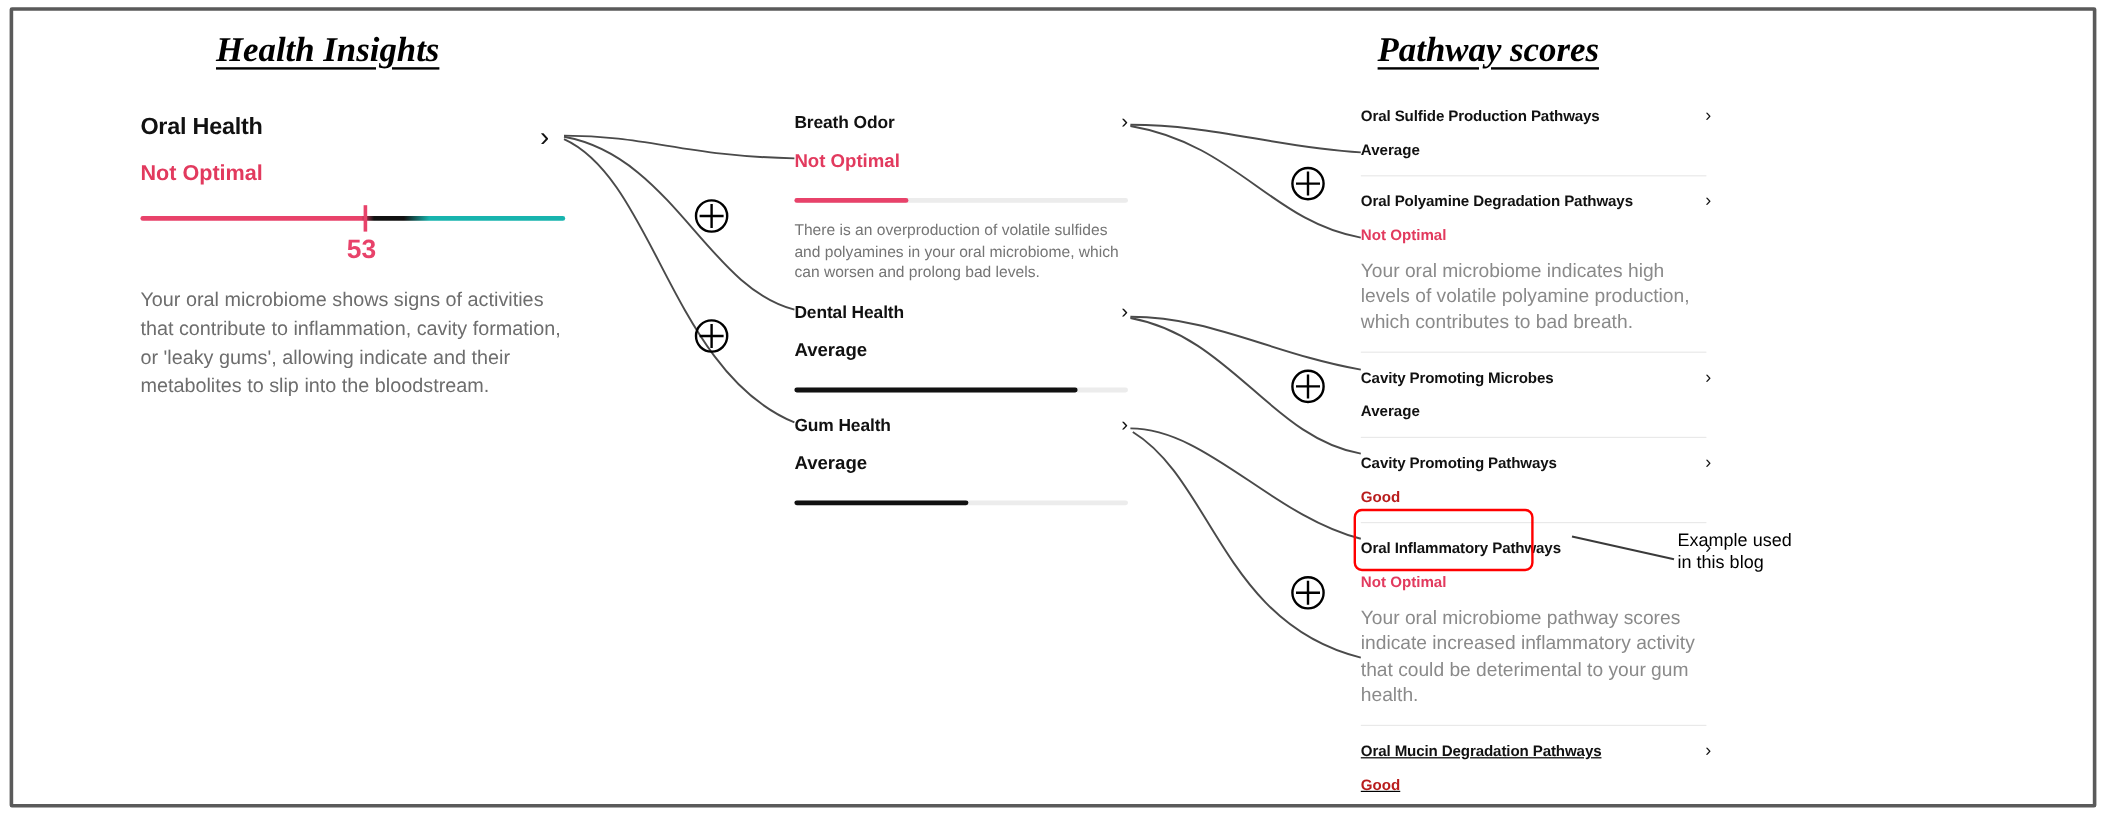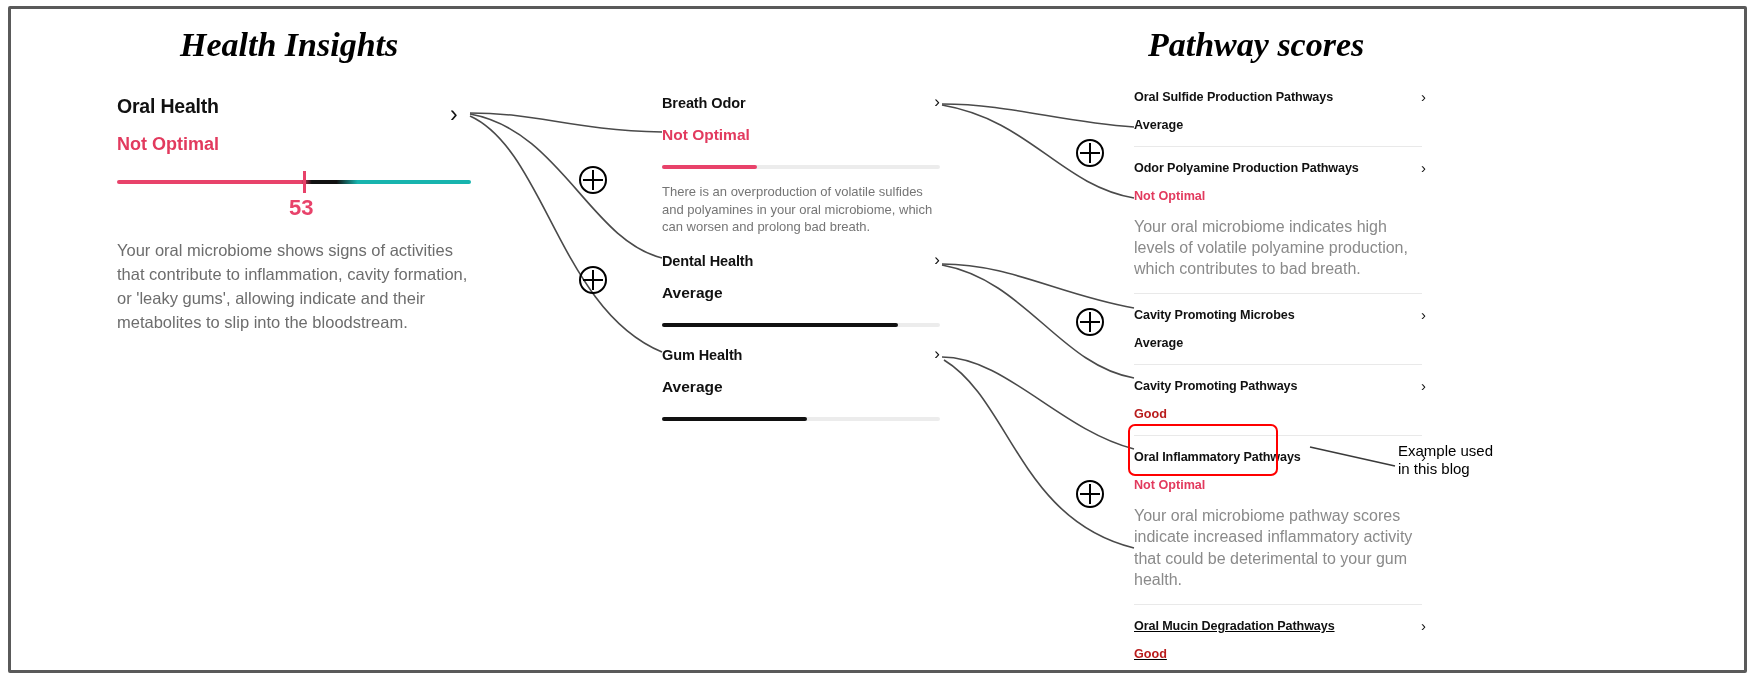--- a/index.html
+++ b/index.html
@@ -15,21 +15,22 @@
     position:absolute;left:8px;top:6px;width:1739px;height:667px;
     border:3px solid #5a5a5a;border-radius:2px;box-sizing:border-box;
     background:#fff;
   }
 
   
   .col-title{
     position:absolute;
     font-family:"Liberation Serif", serif;
     font-style:italic;font-weight:700;
-    font-size:34px;color:#000;
+    font-size:29px;color:#000;
+    text-decoration:underline;
     text-underline-offset:5px;
     white-space:nowrap;
   }
   #title-health{left:180px;top:26px;}
   #title-functional{left:662px;top:26px;}
   #title-pathway{left:1148px;top:26px;}
 
   
   #links{position:absolute;left:0;top:0;width:1755px;height:681px;pointer-events:none;}
 
@@ -157,21 +158,21 @@
 
   <div id="mid-panel">
 
     <div class="fn-card" id="fn-breath">
       <div class="fn-name">Breath Odor</div>
       <div class="fn-chev">›</div>
       <div class="fn-status st-notoptimal">Not Optimal</div>
       <div class="fn-track">
         <div class="fn-fill" style="width:34%;background:#e8426a;"></div>
       </div>
-      <div class="fn-desc">There is an overproduction of volatile sulfides and polyamines in your oral microbiome, which can worsen and prolong bad breath.</div>
+      <div class="fn-desc">There is an overproduction of volatile sulfides and polyamines in your oral microbiome, which can worsen and prolong bad levels.</div>
     </div>
 
     <div class="fn-card" id="fn-dental">
       <div class="fn-name">Dental Health</div>
       <div class="fn-chev">›</div>
       <div class="fn-status st-average">Average</div>
       <div class="fn-track">
         <div class="fn-fill" style="width:85%;background:#111111;"></div>
       </div>
     </div>
@@ -189,21 +190,21 @@
   <div id="right-panel">
 
     <div class="pw-row" style="padding-bottom:14px;">
       <div class="pw-name">Oral Sulfide Production Pathways</div>
       <div class="pw-chev">›</div>
       <div class="pw-status st-average">Average</div>
     </div>
     <div class="pw-sep"></div>
 
     <div class="pw-row" style="padding-top:14px;padding-bottom:14px;">
-      <div class="pw-name">Odor Polyamine Production Pathways</div>
+      <div class="pw-name">Oral Polyamine Degradation Pathways</div>
       <div class="pw-chev" style="top:12px;">›</div>
       <div class="pw-status st-notoptimal">Not Optimal</div>
       <div class="pw-desc">Your oral microbiome indicates high levels of volatile polyamine production, which contributes to bad breath.</div>
     </div>
     <div class="pw-sep"></div>
 
     <div class="pw-row" style="padding-top:14px;padding-bottom:14px;">
       <div class="pw-name">Cavity Promoting Microbes</div>
       <div class="pw-chev" style="top:12px;">›</div>
       <div class="pw-status st-average">Average</div>

